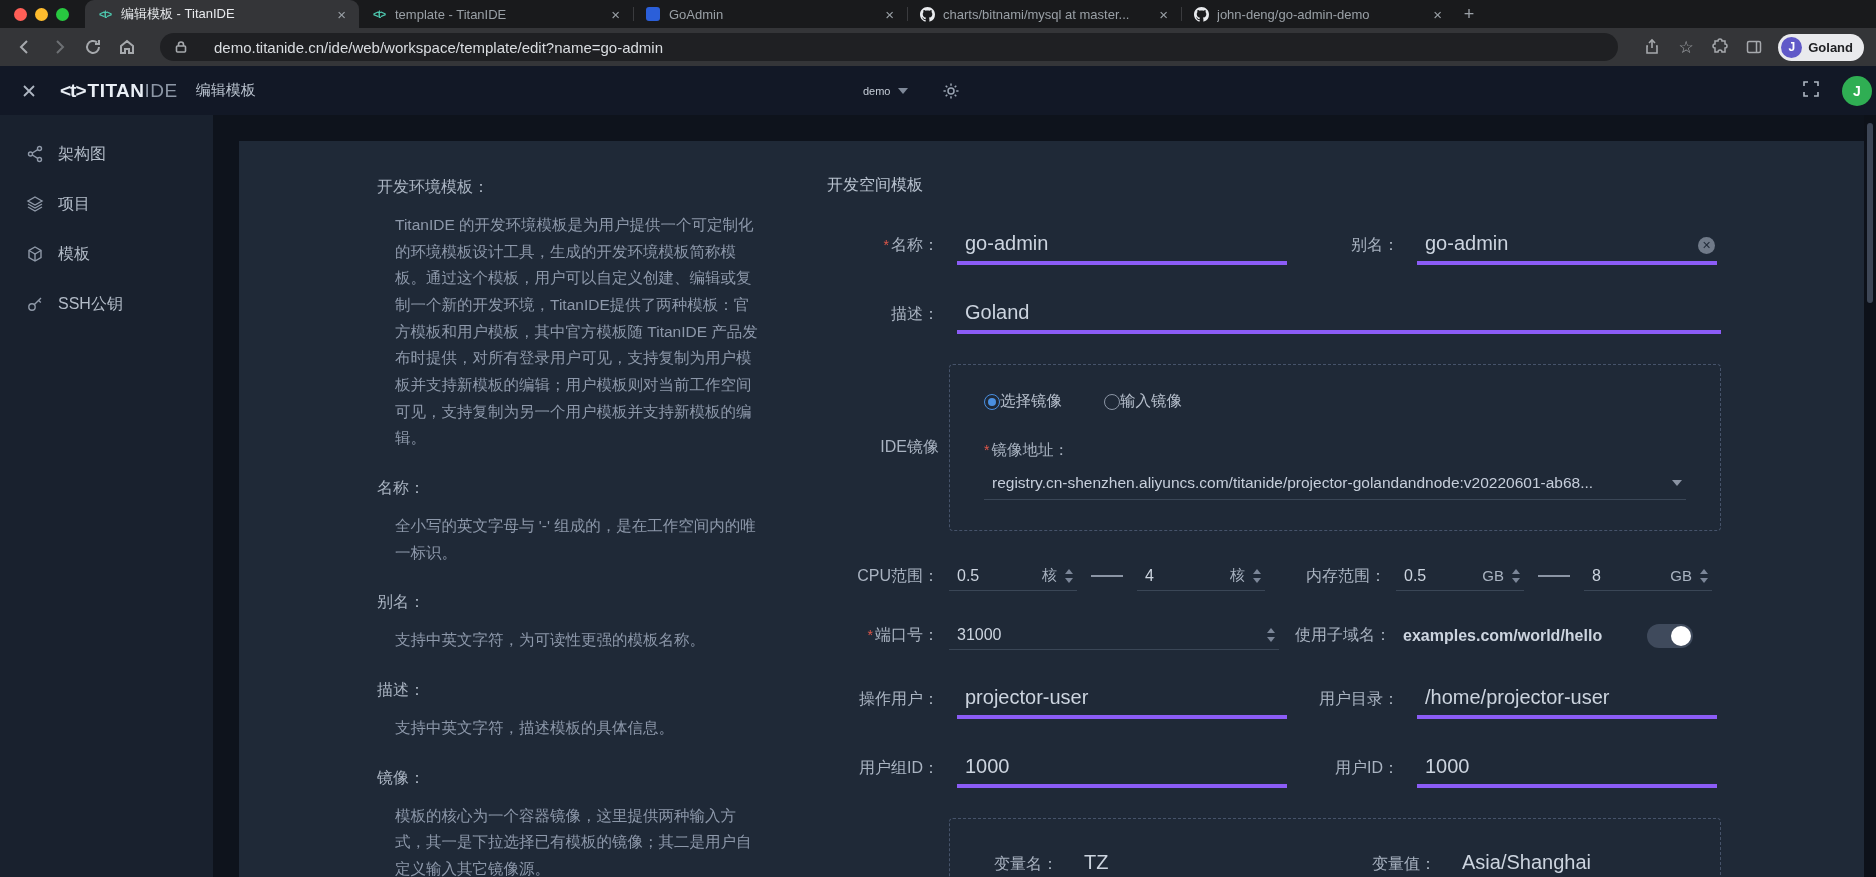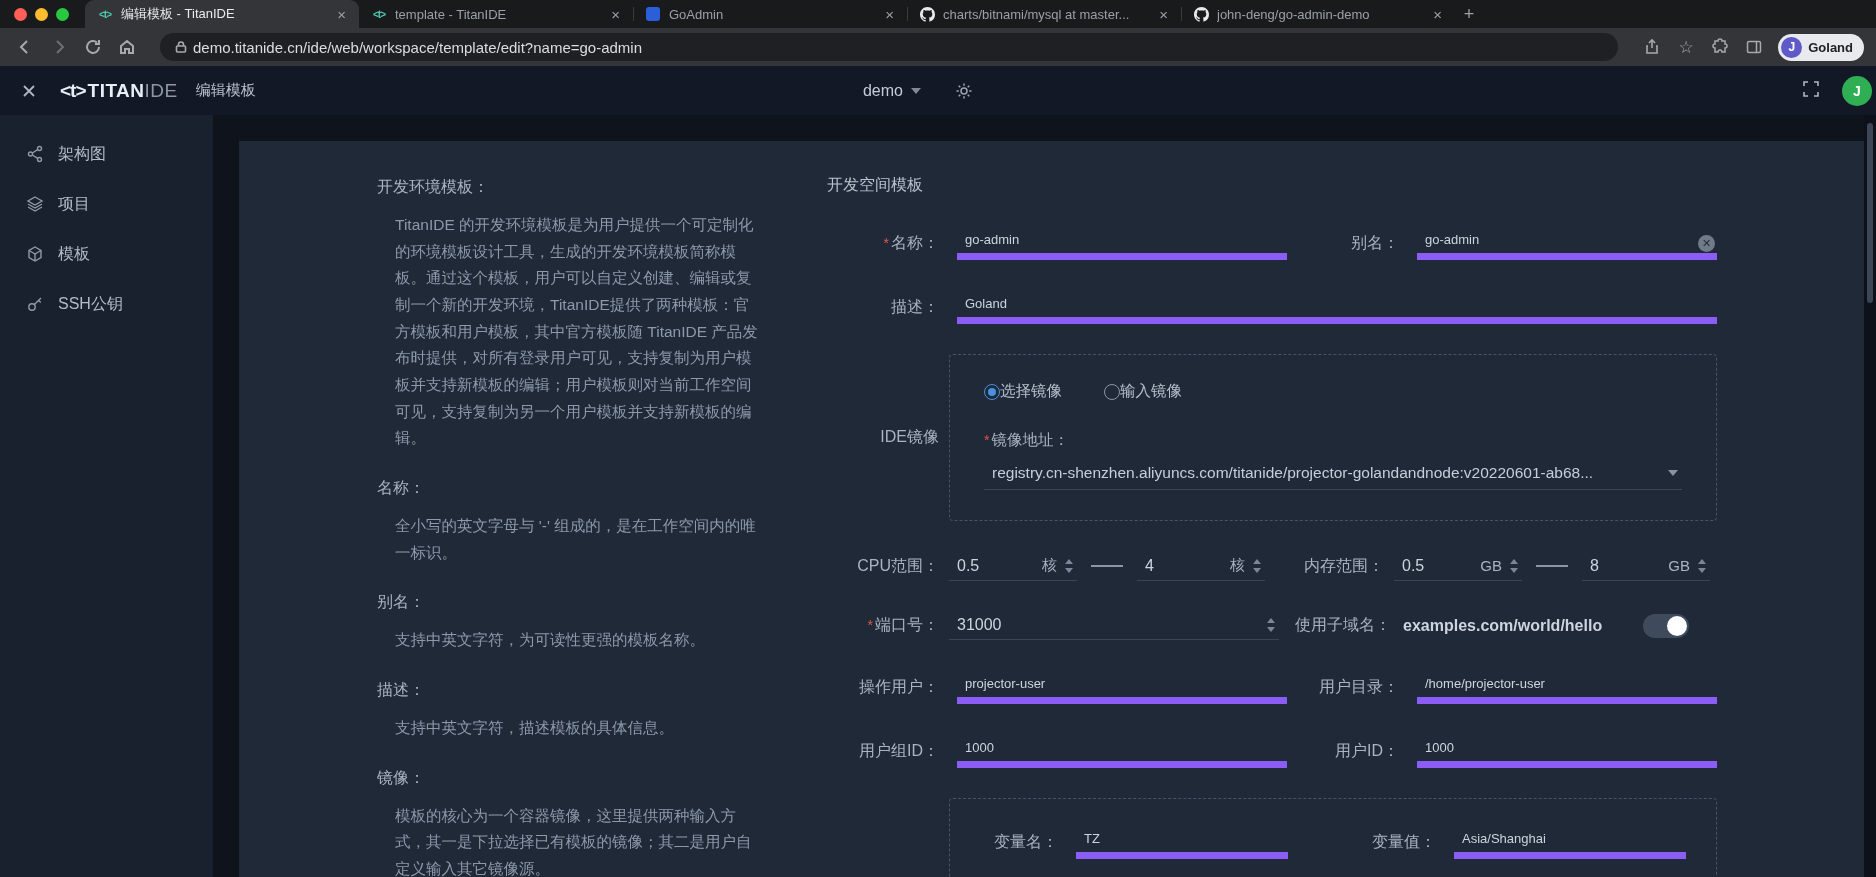--- a/index.html
+++ b/index.html
@@ -23,42 +23,42 @@
   .fav-titan { color:#4ec9b0; font-weight:bold; font-size:10px; letter-spacing:-1px; }
   .fav-goadmin { width:14px; height:14px; border-radius:3px; background:#2b5fd9; }
   .newtab { width:28px; display:flex; align-items:center; justify-content:center; color:#9aa0a6; font-size:18px; }
 
   
   .toolbar { height:38px; background:#343538; display:flex; align-items:center; padding:0 12px; }
   .navbtn { width:26px; height:26px; display:flex; align-items:center; justify-content:center; margin-right:8px; border-radius:50%; }
   .navbtn svg { stroke:#a6a9ad; }
   .navbtn.dim svg { stroke:#6d7074; }
   .addressbar { flex:1; height:28px; background:#1f2023; border-radius:14px; margin:0 12px;
-                display:flex; align-items:center; padding:0 14px; gap:5px; }
+                display:flex; align-items:center; padding:0 14px; gap:26px; }
   .url { color:#dadde1; font-size:15px; white-space:nowrap; overflow:hidden; }
   .tool-ico { width:24px; height:24px; display:flex; align-items:center; justify-content:center; margin-left:10px; }
   .tool-ico svg { stroke:#a6a9ad; }
   .star-glyph { color:#a6a9ad; font-size:17px; }
   .profile-pill { margin-left:12px; height:27px; background:#e9eaed; border-radius:14px;
                   display:flex; align-items:center; gap:6px; padding:0 11px 0 3px; }
   .pp-avatar { width:21px; height:21px; border-radius:50%; background:#6059c8; color:#fff;
                font-size:12px; font-weight:bold; display:flex; align-items:center; justify-content:center; }
   .pp-label { color:#202124; font-size:13px; font-weight:bold; }
 
   
   .appheader { height:49px; background:#121826; display:flex; align-items:center; padding:0 18px; position:relative; }
   .hdr-close { width:22px; height:22px; display:flex; align-items:center; justify-content:center; margin-right:20px; }
   .hdr-close svg { stroke:#aeb6c2; }
   .logo { display:flex; align-items:baseline; }
   .logo-mark { color:#e9eef5; font-weight:bold; font-size:19px; letter-spacing:-1px; margin-right:2px; }
   .logo-titan { color:#e9eef5; font-weight:bold; font-size:19px; letter-spacing:.5px; }
   .logo-ide { color:#8d97a6; font-size:19px; letter-spacing:.5px; }
   .hdr-title { color:#b9c2ce; font-size:15px; margin-left:18px; }
   .hdr-center { position:absolute; left:46%; display:flex; align-items:center; gap:8px; }
-  .ws-name { color:#c5ccd6; font-size:16px; }
+  .ws-name { color:#c5ccd6; font-size:11px; }
   .chev { width:0; height:0; border-left:5px solid transparent; border-right:5px solid transparent;
           border-top:6px solid #7f8999; }
   .gear-ico { margin-left:26px; display:flex; }
   .hdr-right { margin-left:auto; display:flex; align-items:center; gap:22px; }
   .fullscreen-ico svg { stroke:#aeb6c2; }
   .hdr-avatar { width:30px; height:30px; border-radius:50%; background:#2fae53; color:#fff;
                 font-weight:bold; font-size:14px; display:flex; align-items:center; justify-content:center;
                 margin-right:-14px; }
 
   
@@ -80,22 +80,22 @@
   .doc-p { color:#8d98aa; font-size:15.5px; line-height:1.72; padding-left:18px; }
   .vdivider { width:1px; background:#2c3748; }
 
   
   .form-col { flex:1; padding:34px 150px 0 28px; }
   .form-title { color:#b8c2cf; font-size:16px; margin-bottom:30px; }
   .frow { display:flex; align-items:center; margin-bottom:30px; }
   .fhalf { flex:1; display:flex; align-items:center; }
   .flabel { min-width:112px; text-align:right; color:#a9b3c1; font-size:16px; white-space:nowrap; flex:0 0 auto; }
   .star { color:#e0574a; font-size:14px; margin-right:2px; }
-  .uinput { background:transparent; border:none; outline:none; border-bottom:7px solid #8b5cf6;
-            color:#ccd4df; font-size:13px; padding:6px 8px; margin-left:18px;
+  .uinput { background:transparent; border:none; outline:none; border-bottom:4px solid #8b5cf6;
+            color:#ccd4df; font-size:20px; padding:6px 8px; margin-left:18px;
             font-family:"Liberation Sans","DejaVu Sans",sans-serif; }
   .w330 { width:330px; } .w300 { width:300px; }
   .inwrap { position:relative; display:flex; align-items:center; }
   .clear-btn { position:absolute; right:2px; width:17px; height:17px; border-radius:50%;
                background:#707a89; color:#1f2937; font-size:11px; display:flex; align-items:center; justify-content:center; }
   .full-desc { flex:1; max-width:818px; }
 
   .dashedbox { flex:1; max-width:772px; border:1px dashed #46536a; border-radius:4px;
                margin-left:10px; padding:26px 34px 30px; }
   .radio-row { display:flex; align-items:center; gap:42px; }

